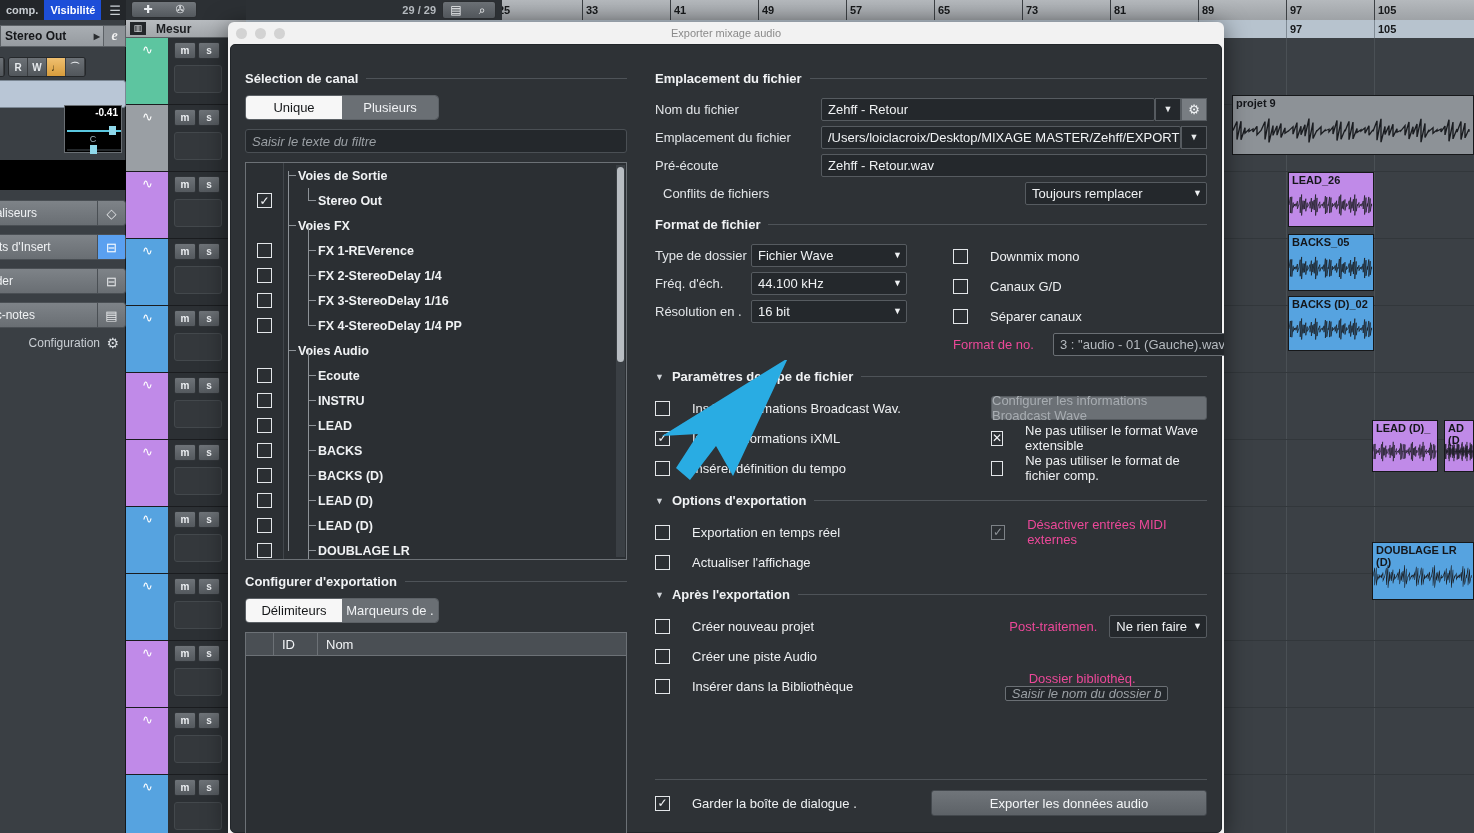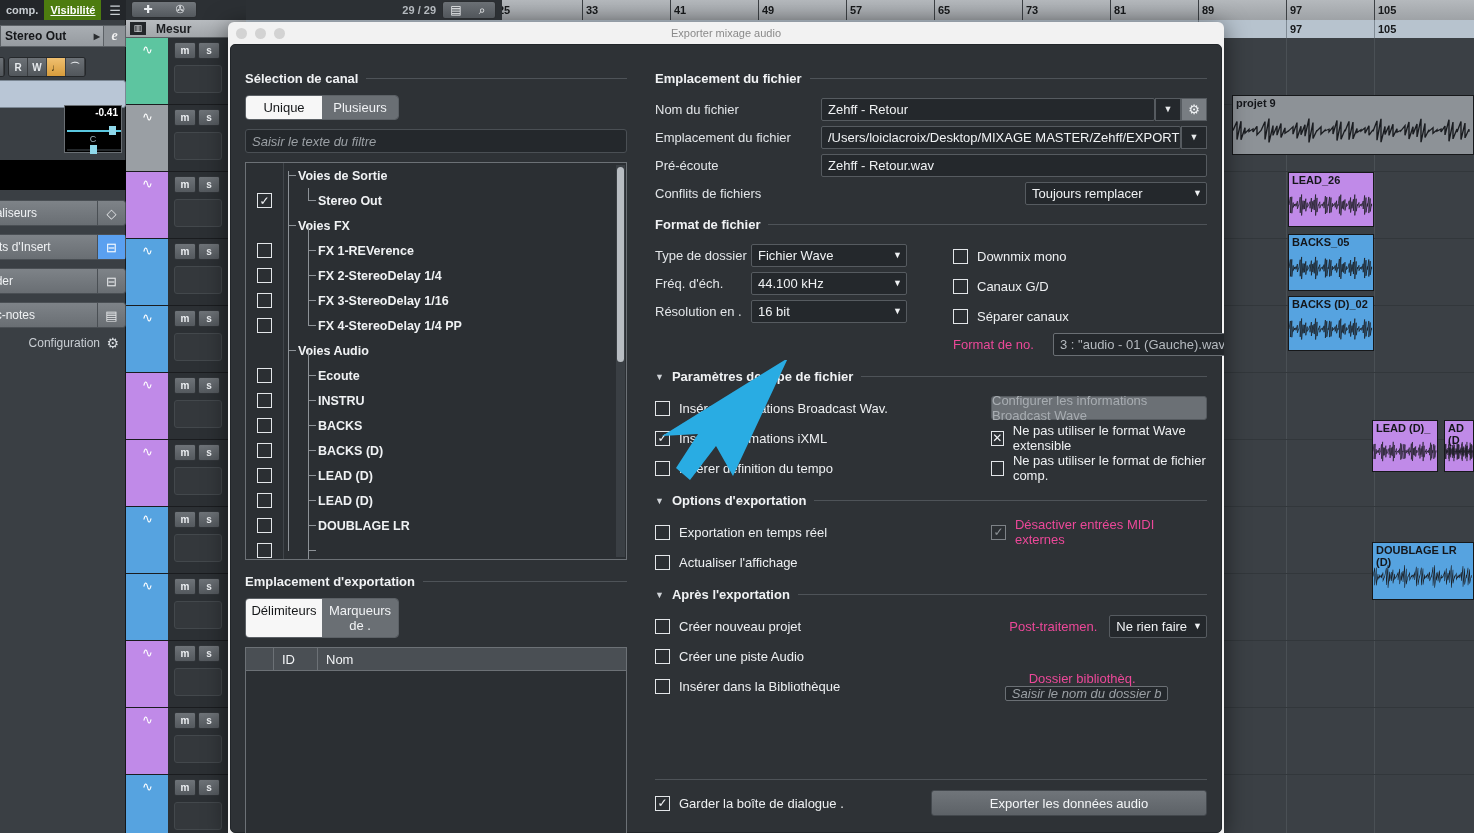--- a/index.html
+++ b/index.html
@@ -21,21 +21,21 @@
     background: #3a3f44; border-right: 1px solid #16181a;
   }
   .mixer-tabs {
     position: absolute; left: 0; top: 0; width: 126px; height: 20px;
     background: #23262a; display: flex; align-items: center;
   }
   .mx-tab {
     color: #c8cdd2; font-size: 11px; font-weight: bold; padding: 0 6px;
     line-height: 20px; height: 20px;
   }
-  .mx-tab.active { background: #4d7c0f; color: #fff; text-decoration: underline; }
+  .mx-tab.active { background: #1d4ed8; color: #fff; }
   .mx-ham { margin-left: auto; color: #c8cdd2; font-size: 13px; padding-right: 5px; }
 
   .mx-name {
     position: absolute; left: 0; top: 25px; width: 126px; height: 22px;
     background: linear-gradient(#a9aeb3,#969ba0);
     color: #15171a; font-size: 12px; font-weight: bold;
     display: flex; align-items: center; padding-left: 4px;
     border: 1px solid #5c6166;
   }
   .mx-name .arrow { margin-left: auto; font-size: 8px; color: #2a2d30; padding-right: 3px;}
@@ -186,21 +186,21 @@
   .col-right { position: absolute; left: 424px; top: 26px; right: 14px; bottom: 8px; }
 
   .sec-title { display: flex; align-items: center; gap: 8px; margin-bottom: 9px; }
   .sec-title span.t { font-size: 13px; font-weight: bold; color: #f0f2f4; white-space: nowrap;}
   .sec-title .line { flex: 1; height: 1px; background: #4e5358; }
   .sec-title .tri { color: #cfd3d7; font-size: 9px; }
 
   .segmented { display: flex; border-radius: 4px; overflow: hidden; width: fit-content;
     border: 1px solid #5c6166; }
   .seg {
-    padding: 4px 0; width: 76px; text-align: center; font-size: 13px;
+    padding: 4px 0; width: 96px; text-align: center; font-size: 13px;
     background: #6a6f74; color: #f0f2f4;
   }
   .seg.on { background: #f7f7f7; color: #16181a; }
 
   .filter-input {
     margin-top: 9px; width: 100%; height: 24px; background: #24282c;
     border: 1px solid #4a4f54; border-radius: 3px;
     color: #9ba0a5; font-style: italic; font-size: 13px;
     display: flex; align-items: center; padding-left: 6px;
   }
@@ -248,21 +248,21 @@
   }
   .fdrop .ar { margin-left: auto; font-size: 9px; padding-left: 6px; }
   .gearbtn {
     width: 26px; height: 23px; background: #787d82; border: 1px solid #565b60;
     display: flex; align-items: center; justify-content: center; font-size: 13px; color: #f2f4f6;
   }
   .arrowbtn {
     width: 26px; height: 23px; background: #24282c; border: 1px solid #565b60;
     display: flex; align-items: center; justify-content: center; font-size: 9px; color: #e8eaec;
   }
-  .cbrow { display: flex; align-items: center; gap: 9px; height: 30px; font-size: 13px; color: #eef0f2; }
+  .cbrow { display: flex; align-items: center; gap: 22px; height: 30px; font-size: 13px; color: #eef0f2; }
   .cb-dis { border-color: #7d8287; color: #8d9297; }
   .txt-dis { color: #ec4899; }
   .bigbtn-dis {
     background: #6b7075; border: 1px solid #555a5f; border-radius: 3px;
     height: 24px; display: flex; align-items: center; justify-content: center;
     font-size: 13px; color: #a7acb1;
   }
   .primary-btn {
     background: linear-gradient(#70757a,#5d6267); border: 1px solid #43484d; border-radius: 3px;
     height: 26px; display: flex; align-items: center; justify-content: center;
@@ -692,20 +692,23 @@
               </div>
               <span class="tree-h" style="left: 24px; width: 8px; top: 212px;"></span>
               <div class="row-item" style="padding-left: 34px;">
                 <span>Ecoute</span>
               </div>
               <span class="tree-h" style="left: 24px; width: 8px; top: 237px;"></span>
               <div class="row-item" style="padding-left: 34px;">
                 <span>INSTRU</span>
               </div>
               <span class="tree-h" style="left: 24px; width: 8px; top: 262px;"></span>
+              <div class="row-item" style="padding-left: 34px;">
+                <span>LEAD</span>
+              </div>
               <span class="tree-h" style="left: 24px; width: 8px; top: 287px;"></span>
               <div class="row-item" style="padding-left: 34px;">
                 <span>BACKS</span>
               </div>
               <span class="tree-h" style="left: 24px; width: 8px; top: 312px;"></span>
               <div class="row-item" style="padding-left: 34px;">
                 <span>BACKS  (D)</span>
               </div>
               <span class="tree-h" style="left: 24px; width: 8px; top: 337px;"></span>
               <div class="row-item" style="padding-left: 34px;">
@@ -722,21 +725,21 @@
               <div class="tree-v" style="left: 24px; top: 25px; height: 13px;"></div>
               <div class="tree-v" style="left: 24px; top: 62px; height: 100px;"></div>
               <div class="tree-v" style="left: 24px; top: 187px; height: 225px;"></div>
             </div>
           <div class="sb">
               <i style="top: 2px;"></i>
             </div>
         </div>
 
         <div class="sec-title" style="margin-top:14px;">
-          <span class="t">Emplacement d'exportation</span>
+          <span class="t">Configurer d'exportation</span>
           <span class="line"></span>
         </div>
 
         <div class="segmented">
           <div class="seg on">Délimiteurs</div>
           <div class="seg">Marqueurs de .</div>
         </div>
 
         <div class="tbl-hdr">
           <div style="width:28px;"></div>
@@ -765,21 +768,21 @@
           <div class="ffield" style="flex:1;">/Users/loiclacroix/Desktop/MIXAGE MASTER/Zehff/EXPORTS</div>
           <div class="arrowbtn">▼</div>
         </div>
 
         <div class="frow">
           <div class="flabel" style="width:166px;">Pré-écoute</div>
           <div class="ffield" style="flex:1;">Zehff - Retour.wav</div>
         </div>
 
         <div class="frow">
-          <div class="flabel" style="width:166px;">Conflits de fichiers</div>
+          <div class="flabel" style="width:166px;margin-left:8px;">Conflits de fichiers</div>
           <div style="flex:1;"></div>
           <div class="fdrop" style="width:182px;">
             <span>Toujours remplacer</span>
             <span class="ar">▼</span>
           </div>
         </div>
 
         <div class="sec-title" style="margin-top:10px;">
           <span class="t">Format de fichier</span>
           <span class="line"></span>

